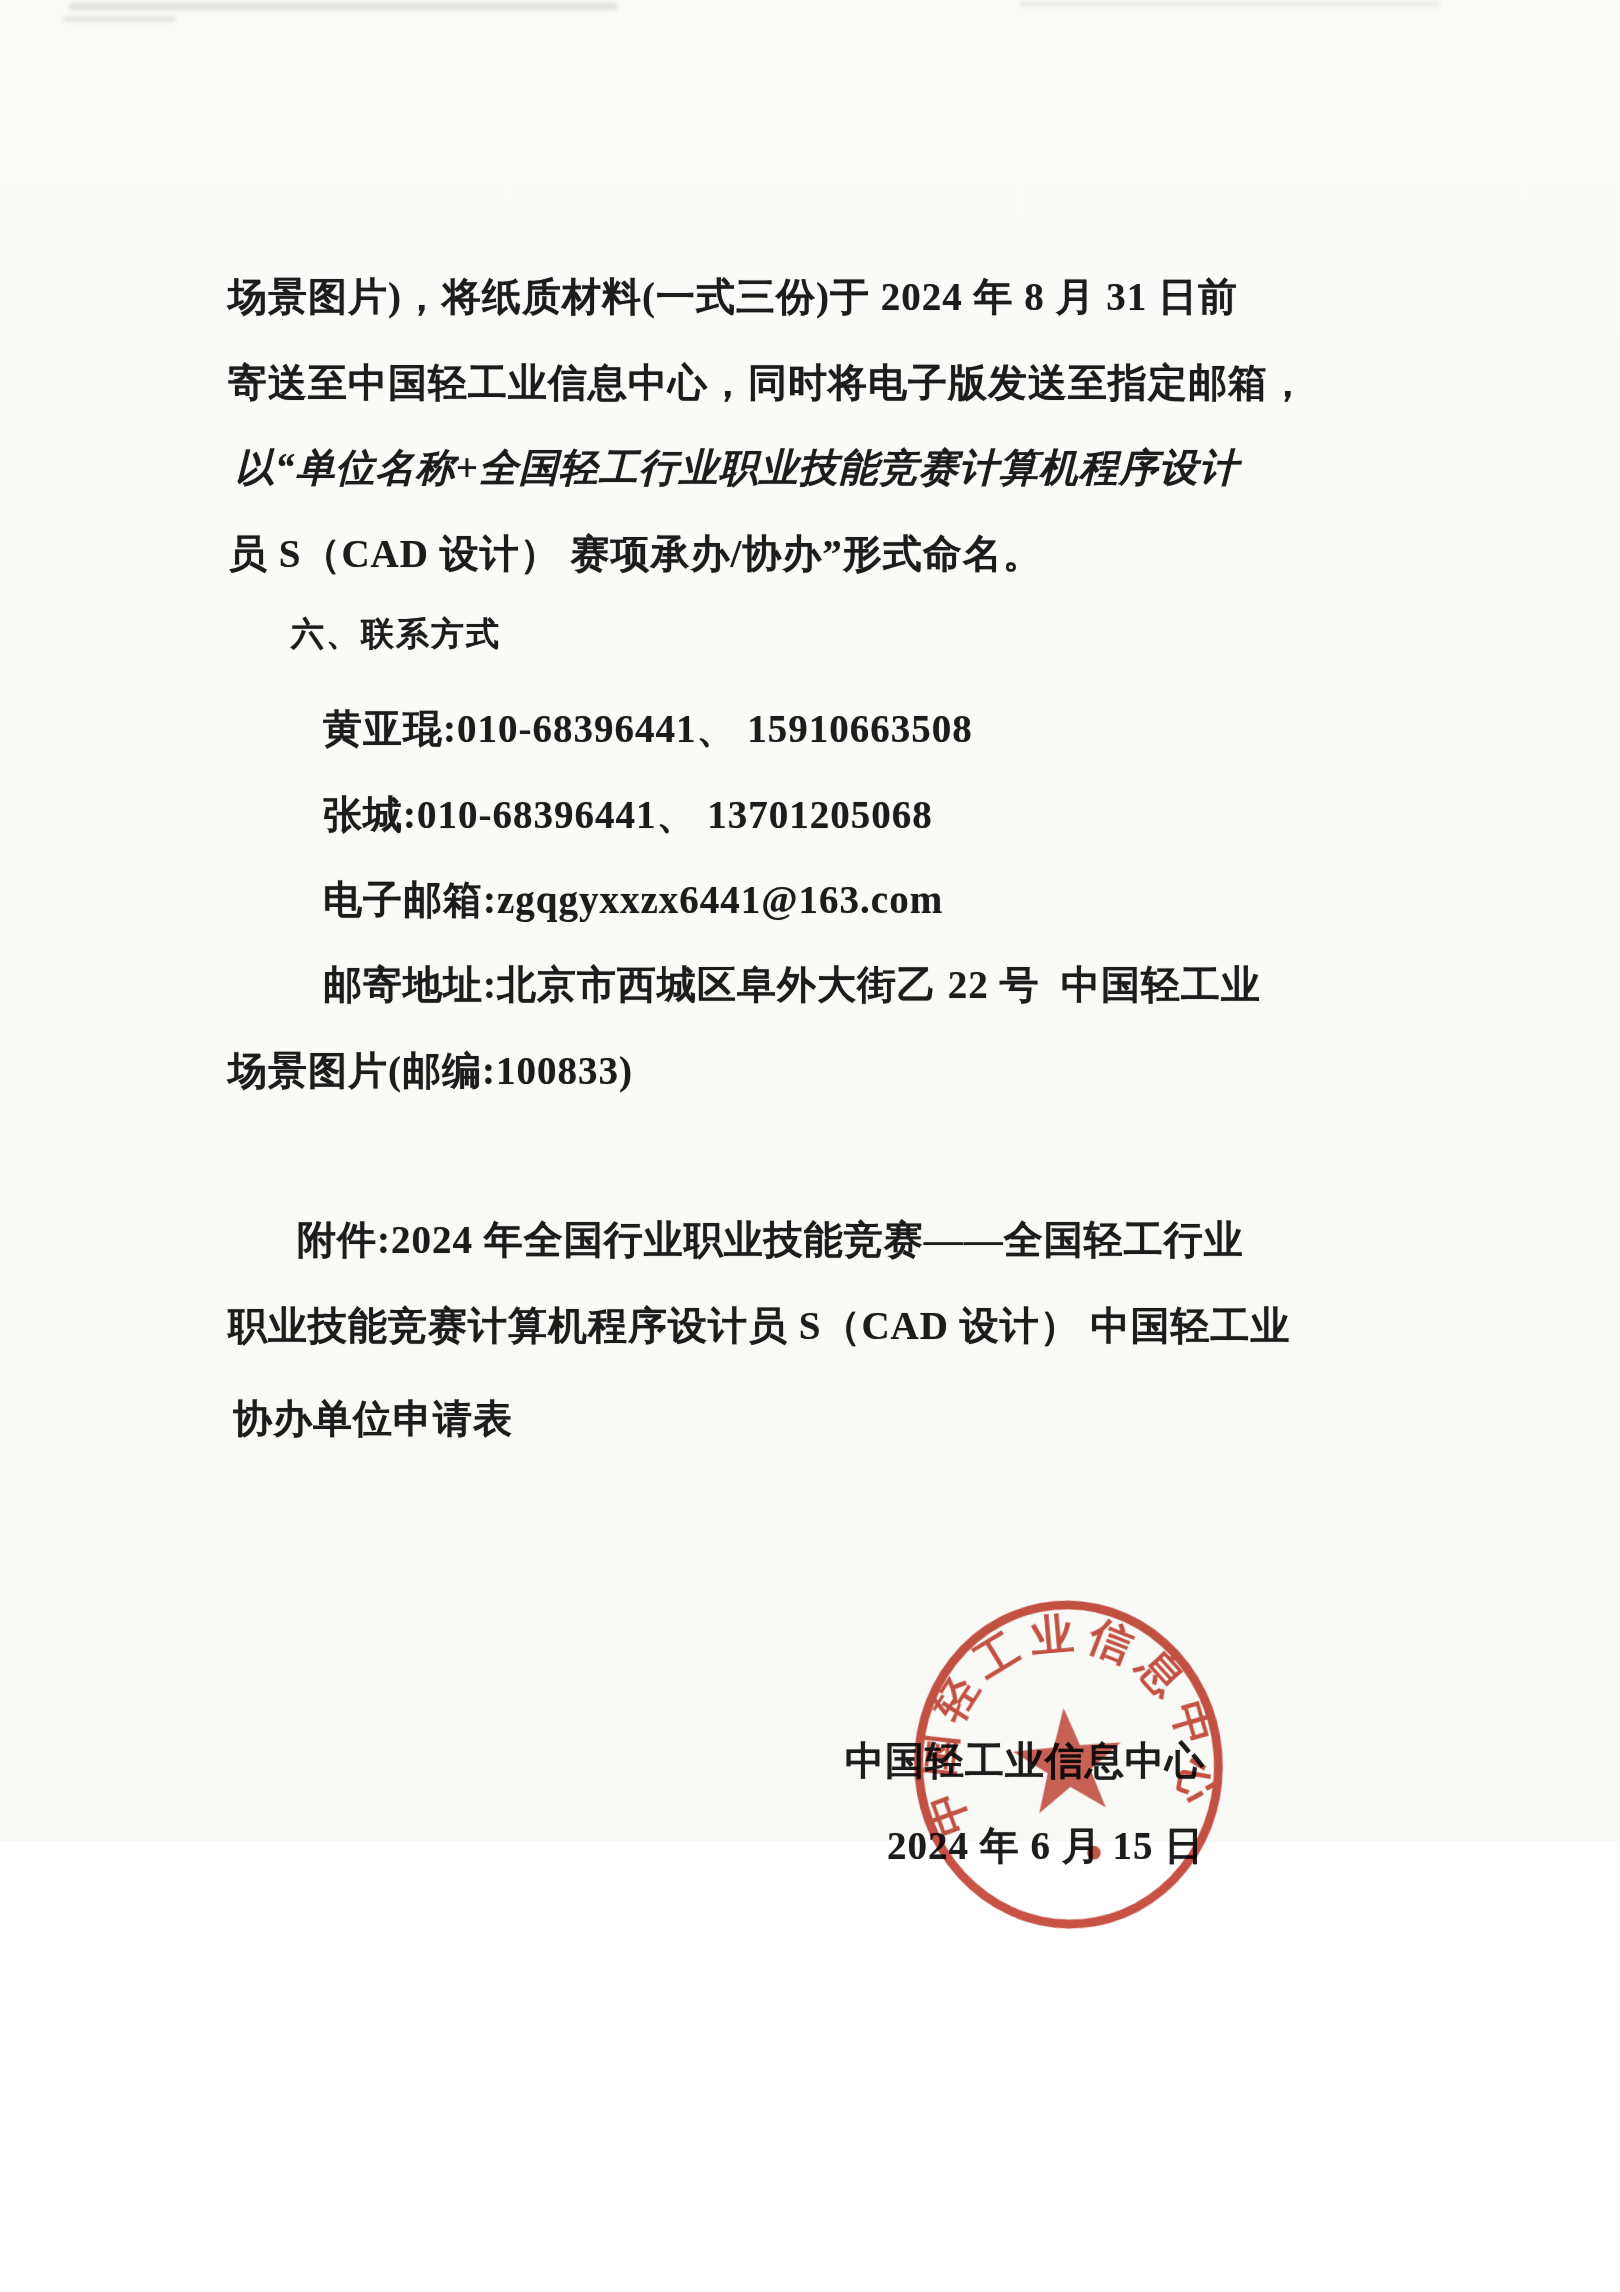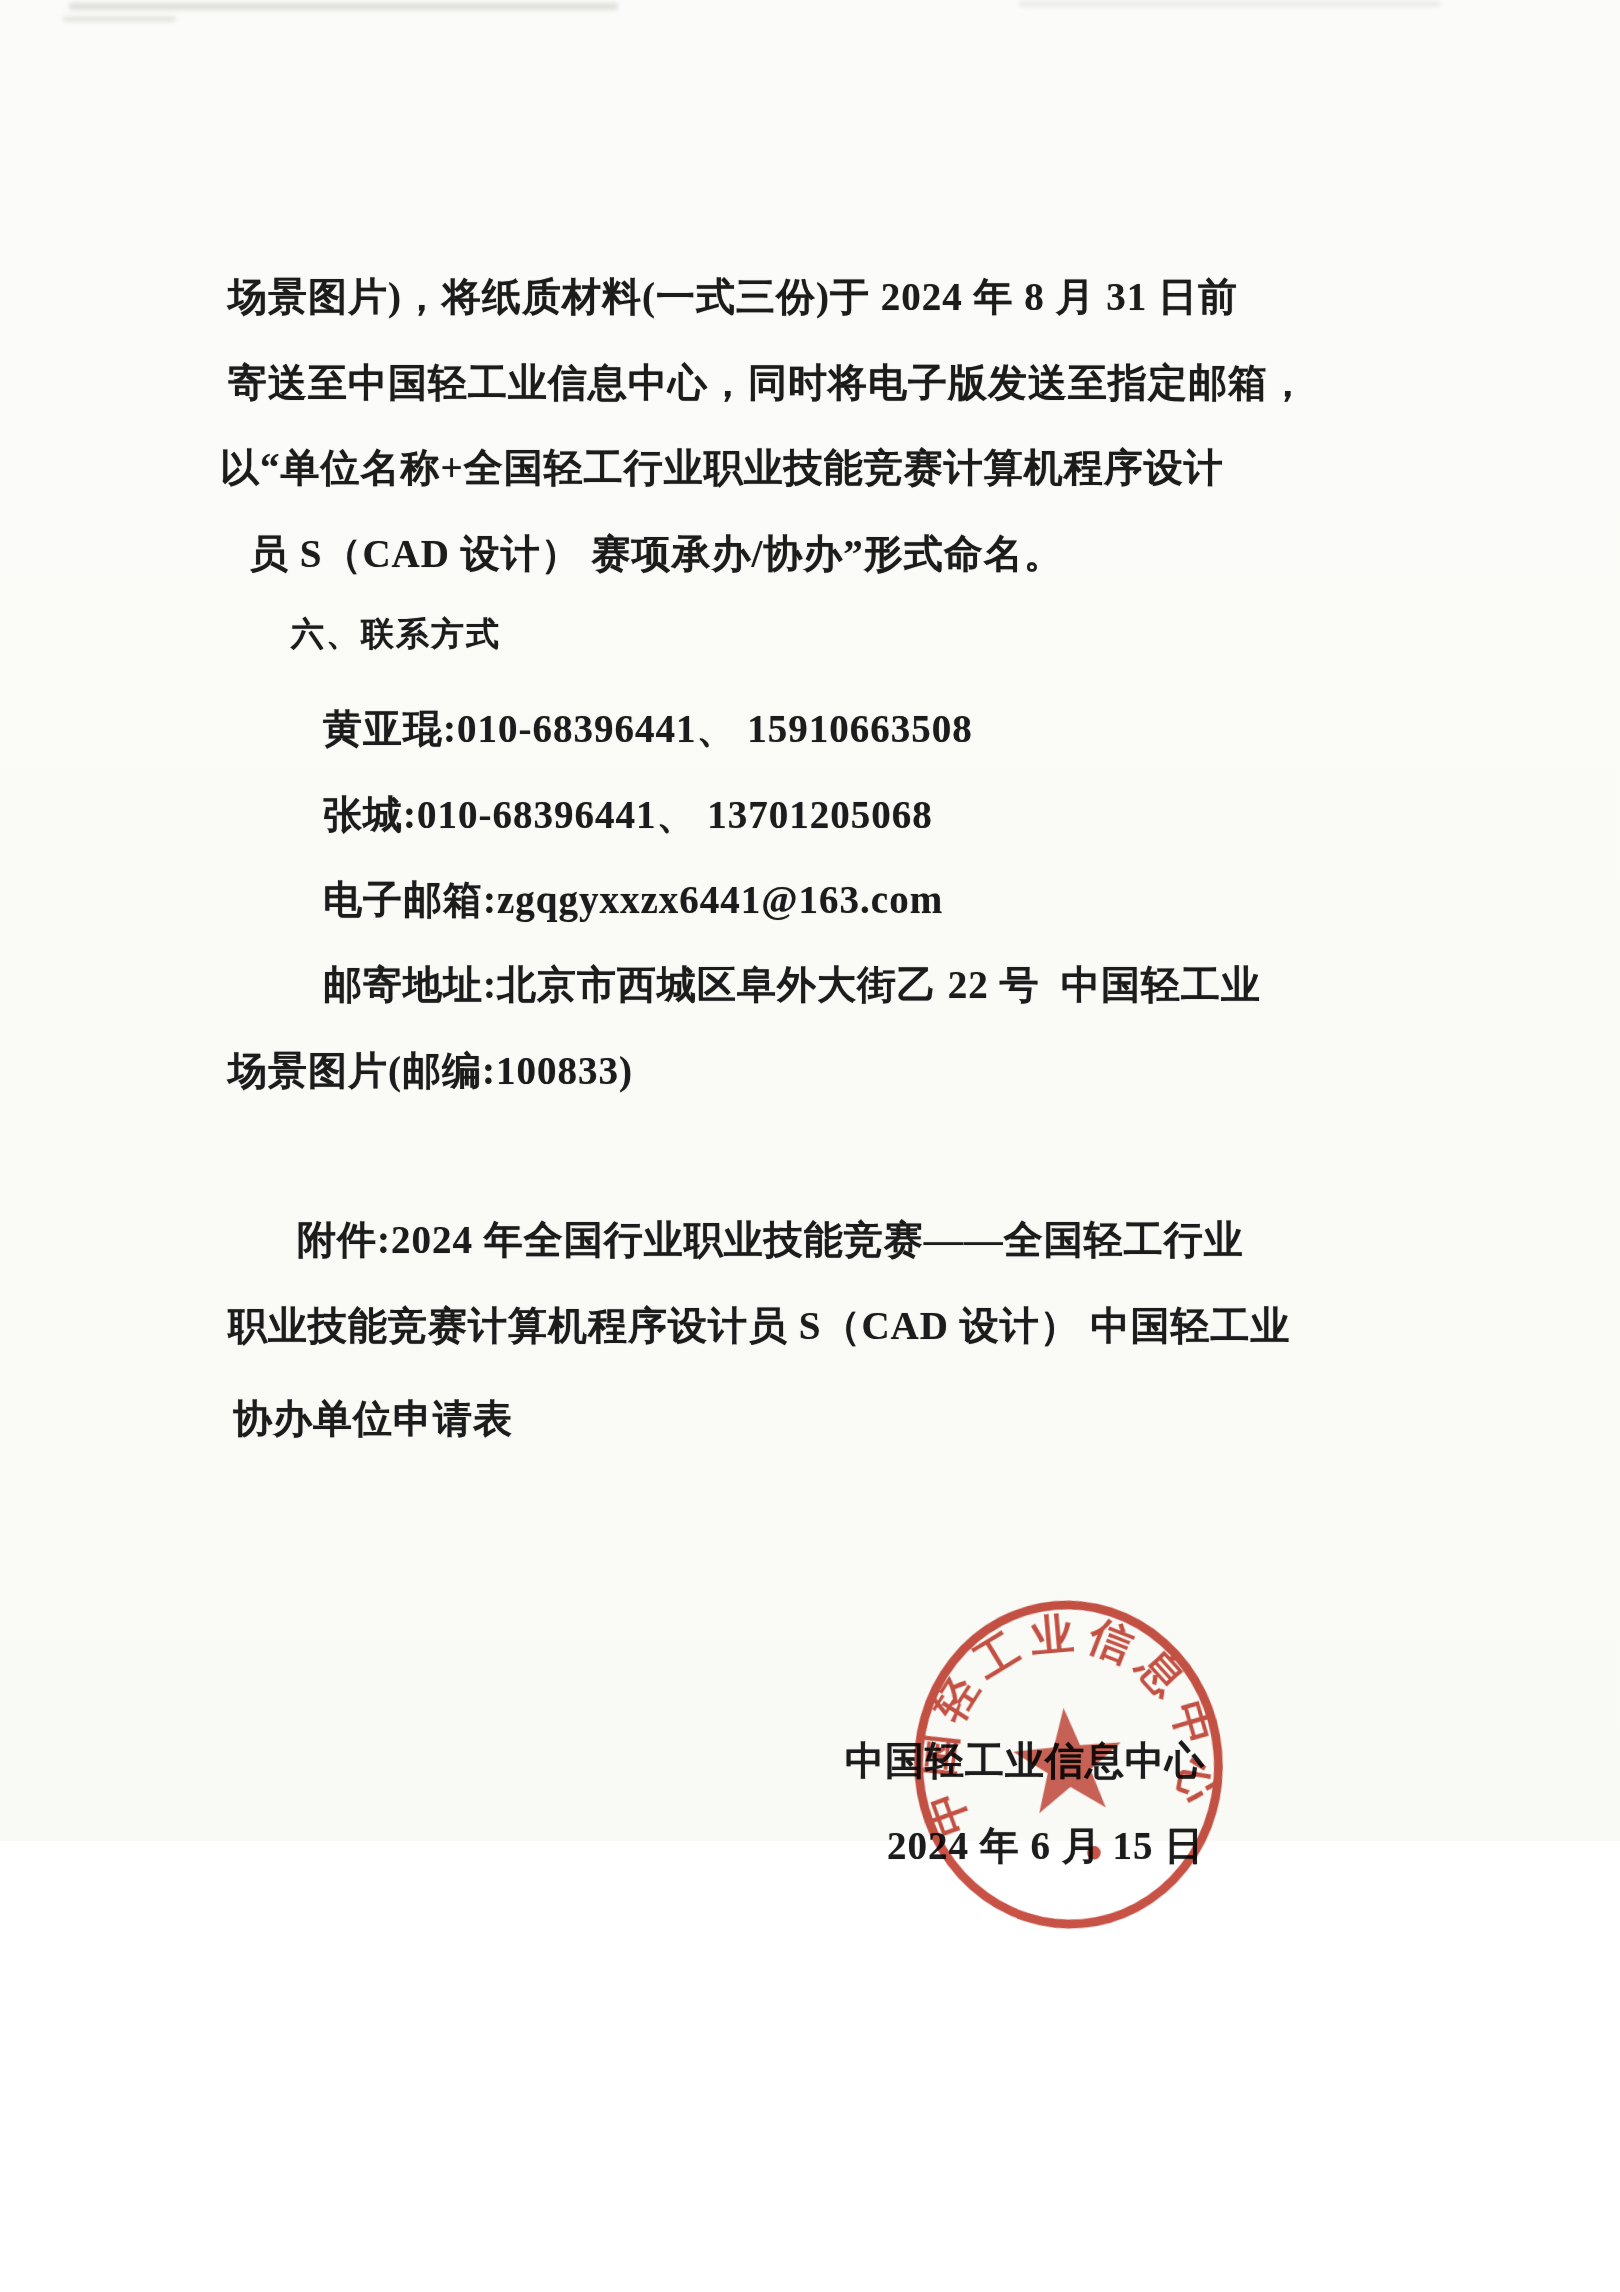--- a/index.html
+++ b/index.html
@@ -60,22 +60,22 @@
 <body>
 
 <div class="page">
 
   <div class="smudge s1"></div>
   <div class="smudge s2"></div>
   <div class="smudge s3"></div>
 
   <p class="l" style="left:228px; top:235px;">场景图片)，将纸质材料(一式三份)于 2024 年 8 月 31 日前</p>
   <p class="l" style="left:228px; top:321px;text-align:right;">寄送至中国轻工业信息中心，同时将电子版发送至指定邮箱，</p>
-  <p class="l" style="left:220px; top:406px;">以“单位名称+全国轻工行业职业技能竞赛计算机程序设计</p>
-  <p class="l" style="left:228px; top:492px;margin-left:21px;">员 S（CAD 设计） 赛项承办/协办”形式命名。</p>
+  <p class="l" style="left:235px; top:406px;font-style:italic;">以“单位名称+全国轻工行业职业技能竞赛计算机程序设计</p>
+  <p class="l" style="left:228px; top:492px;">员 S（CAD 设计） 赛项承办/协办”形式命名。</p>
 
   <p class="l heading" style="left:291px; top:578px;">六、联系方式</p>
 
   <p class="l" style="left:323px; top:667px;">黄亚琨:010-68396441、 15910663508</p>
   <p class="l" style="left:323px; top:753px;">张城:010-68396441、 13701205068</p>
   <p class="l" style="left:323px; top:838px;">电子邮箱:zgqgyxxzx6441@163.com</p>
   <p class="l" style="left:323px; top:923px;">邮寄地址:北京市西城区阜外大街乙 22 号  中国轻工业</p>
   <p class="l" style="left:228px; top:1009px;">场景图片(邮编:100833)</p>
 
   <p class="l" style="left:297px; top:1178px;">附件:2024 年全国行业职业技能竞赛——全国轻工行业</p>

